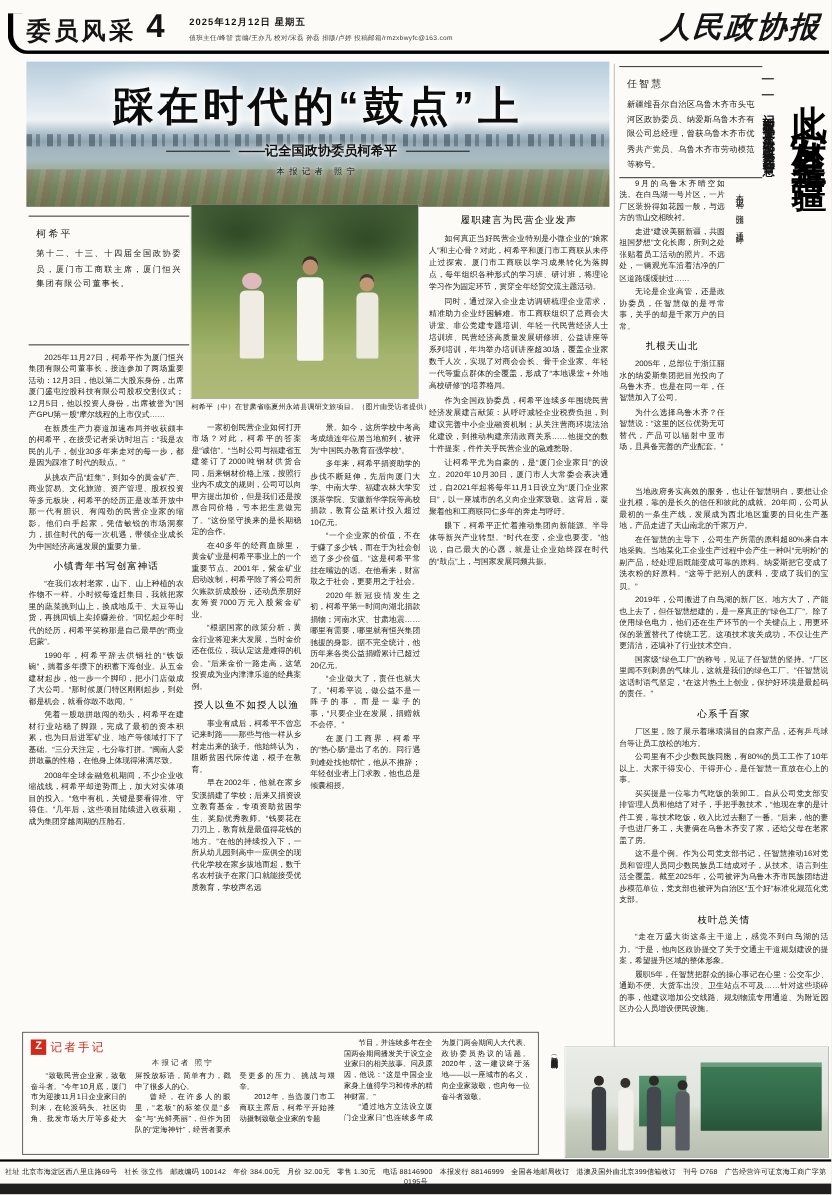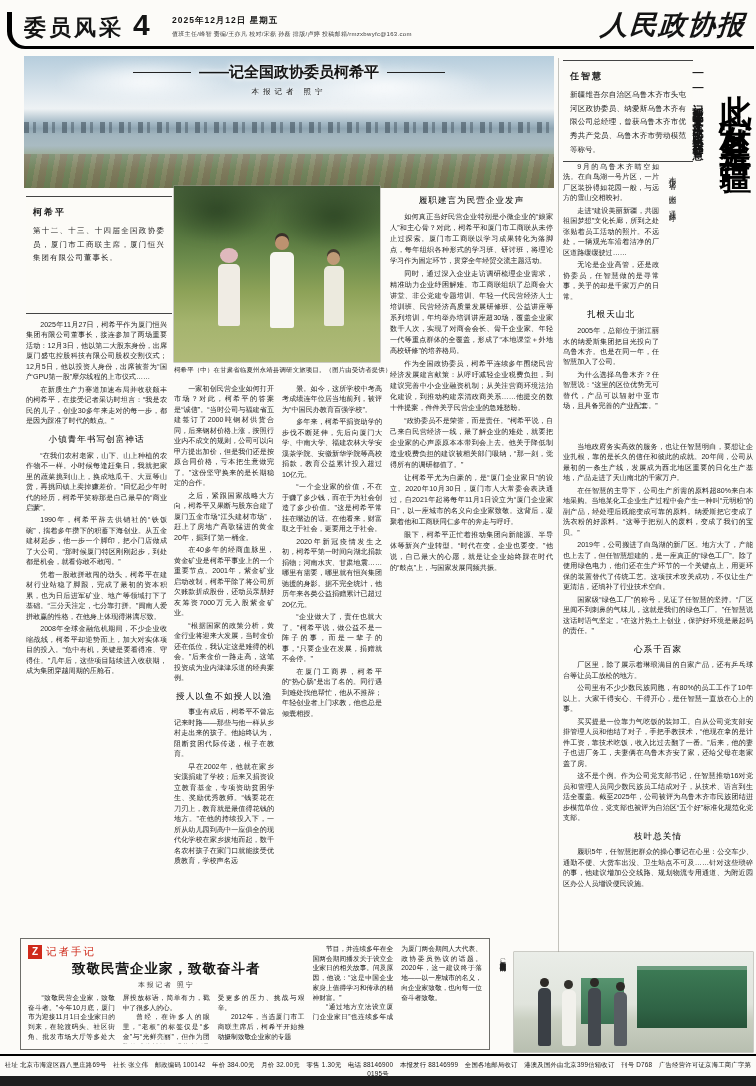--- a/index.html
+++ b/index.html
@@ -19,28 +19,28 @@
     background:linear-gradient(180deg,#b6cddc 0%,#dde7ee 28%,#eef2f4 40%,#a9bdc9 50%,#8fa5b2 55%,#a3b6bf 60%,#a9bbc2 68%,#9aab94 76%,#82926d 86%,#6d7e58 100%);}
   .cloud{position:absolute;width:180px;height:46px;border-radius:50%;filter:blur(6px);
          background:radial-gradient(ellipse,rgba(255,255,255,.95),rgba(255,255,255,0) 70%);}
   .skyline{position:absolute;left:0;right:0;top:50%;height:11px;opacity:.8;
     background:repeating-linear-gradient(90deg,rgba(58,74,86,.7) 0 5px,rgba(120,140,150,0) 5px 9px,rgba(58,74,86,.55) 9px 12px,rgba(120,140,150,0) 12px 19px);}
   .rooftops{position:absolute;left:0;right:0;bottom:0;height:26%;opacity:.75;
     background:repeating-linear-gradient(100deg,rgba(122,90,70,.55) 0 7px,rgba(92,112,70,.5) 7px 13px,rgba(142,122,92,.45) 13px 18px);}
   .banner-inner{position:relative;height:100%;display:flex;flex-direction:column;align-items:center;}
   .headline{margin-top:16px;font-size:37px;font-weight:900;letter-spacing:4px;color:#0c0c0c;
     text-shadow:0 0 5px rgba(255,255,255,.95),0 0 12px rgba(255,255,255,.9),2px 2px 7px rgba(255,255,255,.85);}
-  .subtitle-row{margin-top:7px;display:flex;align-items:center;gap:8px;font-size:15px;font-weight:700;
+  .subtitle-row{margin-top:7px;display:flex;align-items:center;gap:8px;font-size:12px;font-weight:700;
     text-shadow:0 0 4px #fff,0 0 8px #fff;}
   .subtitle-row .dash{width:58px;height:1.5px;background:#222;}
   .lead-byline{margin-top:5px;font-size:7.5px;letter-spacing:4px;text-shadow:0 0 4px #fff,0 0 8px #fff;}
   
   .bio{position:absolute;border-top:1.5px solid #444;border-bottom:1.5px solid #444;background:#fcfbf7;
        padding:7px 7px;font-size:7.5px;line-height:1.85;text-align:justify;color:#222;}
-  .bio .bio-name{font-size:9px;font-weight:700;letter-spacing:2px;display:block;margin-bottom:3px;}
+  .bio .bio-name{font-size:9px;font-weight:400;letter-spacing:2px;display:block;margin-bottom:3px;}
   .bio1{left:26px;top:196px;width:132px;height:102px;letter-spacing:1px;}
   .bio2{left:563px;top:60px;width:116px;height:86px;}
   
   .photo{position:absolute;overflow:hidden;box-shadow:0 0 0 .5px #9a9a92;}
   .photo1{left:174px;top:186px;width:206px;height:176px;
     background:linear-gradient(180deg,#435c37 0%,#56763f 26%,#6d8c4c 42%,#8da258 60%,#a5b46e 78%,#b0ba79 100%);}
   .bush{position:absolute;border-radius:50%;filter:blur(4px);background:radial-gradient(ellipse,rgba(30,52,26,.65),rgba(30,52,26,0) 70%);}
   .fig{position:absolute;border-radius:5px 5px 2px 2px;}
   .head{position:absolute;border-radius:50%;}
   .photo2{left:514px;top:952px;width:239px;height:100px;
@@ -99,20 +99,21 @@
   <div class="hdr-date">2025年12月12日 星期五</div>
   <div class="hdr-staff">值班主任/峰智  责编/王亦凡  校对/宋磊  孙磊  排版/卢婷  投稿邮箱/rmzxbwyfc@163.com</div>
   <div class="masthead">人民政协报</div>
 
   <div class="banner">
     <div class="cloud" style="left:30px;top:2px;"></div>
     <div class="cloud" style="right:60px;top:8px;width:220px;"></div>
     <div class="skyline"></div>
     <div class="rooftops"></div>
     <div class="banner-inner">
+      <div class="headline">踩在时代的“鼓点”上</div>
       <div class="subtitle-row">
         <span class="dash"></span>
         <span>——记全国政协委员柯希平</span>
         <span class="dash"></span>
       </div>
       <div class="lead-byline">本报记者 照宁</div>
     </div>
   </div>
 
   <div class="bio bio1">
@@ -128,62 +129,60 @@
     <div class="fig" style="left:96px;top:66px;width:24px;height:76px;background:#f7f6f1;"></div>
     <div class="head" style="left:101px;top:50px;width:14px;height:14px;background:#bd9270;box-shadow:0 -3px 0 #3a3029;"></div>
     <div class="fig" style="left:150px;top:80px;width:20px;height:60px;background:#eceade;"></div>
     <div class="head" style="left:153px;top:66px;width:13px;height:13px;background:#c09a77;box-shadow:0 -3px 0 #443a30;"></div>
   </div>
   <div class="caption caption1">柯希平（中）在甘肃省临夏州永靖县调研文旅项目。（图片由受访者提供）</div>
 
   <div class="col c1">
       <p class="para">2025年11月27日，柯希平作为厦门恒兴集团有限公司董事长，接连参加了两场重要活动：12月3日，他以第二大股东身份，出席厦门盛屯控股科技有限公司股权交割仪式；12月5日，他以投资人身份，出席被誉为“国产GPU第一股”摩尔线程的上市仪式……</p>
       <p class="para">在新质生产力赛道加速布局并收获颇丰的柯希平，在接受记者采访时坦言：“我是农民的儿子，创业30多年来走对的每一步，都是因为踩准了时代的鼓点。”</p>
+      <p class="para">从挑农产品“赶集”，到如今的黄金矿产、商业贸易、文化旅游、资产管理、股权投资等多元板块，柯希平的经历正是改革开放中那一代有胆识、有闯劲的民营企业家的缩影。他们白手起家，凭借敏锐的市场洞察力，抓住时代的每一次机遇，带领企业成长为中国经济高速发展的重要力量。</p>
       <p class="subhead">小镇青年书写创富神话</p>
       <p class="para">“在我们农村老家，山下、山上种植的农作物不一样。小时候每逢赶集日，我就把家里的蔬菜挑到山上，换成地瓜干、大豆等山货，再挑回镇上卖掉赚差价。”回忆起少年时代的经历，柯希平笑称那是自己最早的“商业启蒙”。</p>
       <p class="para">1990年，柯希平辞去供销社的“铁饭碗”，揣着多年攒下的积蓄下海创业。从五金建材起步，他一步一个脚印，把小门店做成了大公司。“那时候厦门特区刚刚起步，到处都是机会，就看你敢不敢闯。”</p>
       <p class="para">凭着一股敢拼敢闯的劲头，柯希平在建材行业站稳了脚跟，完成了最初的资本积累，也为日后进军矿业、地产等领域打下了基础。“三分天注定，七分靠打拼。”闽南人爱拼敢赢的性格，在他身上体现得淋漓尽致。</p>
       <p class="para">2008年全球金融危机期间，不少企业收缩战线，柯希平却逆势而上，加大对实体项目的投入。“危中有机，关键是要看得准、守得住。”几年后，这些项目陆续进入收获期，成为集团穿越周期的压舱石。</p>
     </div>
   <div class="col c2">
       <p class="para">一家初创民营企业如何打开市场？对此，柯希平的答案是“诚信”。“当时公司与福建省五建签订了2000吨钢材供货合同，后来钢材价格上涨，按照行业内不成文的规则，公司可以向甲方提出加价，但是我们还是按原合同价格，亏本把生意做完了。”这份坚守换来的是长期稳定的合作。</p>
-      <p class="para">之后，紧跟国家战略大方向，柯希平又果断与股东合建了厦门五金市场“江头建材市场”，赶上了房地产高歌猛进的黄金20年，掘到了第一桶金。</p>
       <p class="para">在40多年的经商血脉里，黄金矿业是柯希平事业上的一个重要节点。2001年，紫金矿业启动改制，柯希平除了将公司所欠账款折成股份，还动员亲朋好友筹资7000万元入股紫金矿业。</p>
       <p class="para">“根据国家的政策分析，黄金行业将迎来大发展，当时金价还在低位，我认定这是难得的机会。”后来金价一路走高，这笔投资成为业内津津乐道的经典案例。</p>
       <p class="subhead">授人以鱼不如授人以渔</p>
       <p class="para">事业有成后，柯希平不曾忘记来时路——那些与他一样从乡村走出来的孩子。他始终认为，阻断贫困代际传递，根子在教育。</p>
       <p class="para">早在2002年，他就在家乡安溪捐建了学校；后来又捐资设立教育基金，专项资助贫困学生、奖励优秀教师。“钱要花在刀刃上，教育就是最值得花钱的地方。”在他的持续投入下，一所从幼儿园到高中一应俱全的现代化学校在家乡拔地而起，数千名农村孩子在家门口就能接受优质教育，学校声名远</p>
     </div>
   <div class="col c3">
       <p class="para">景。如今，这所学校中考高考成绩连年位居当地前列，被评为“中国民办教育百强学校”。</p>
       <p class="para">多年来，柯希平捐资助学的步伐不断延伸，先后向厦门大学、中南大学、福建农林大学安溪茶学院、安徽新华学院等高校捐款，教育公益累计投入超过10亿元。</p>
       <p class="para">“一个企业家的价值，不在于赚了多少钱，而在于为社会创造了多少价值。”这是柯希平常挂在嘴边的话。在他看来，财富取之于社会，更要用之于社会。</p>
       <p class="para">2020年新冠疫情发生之初，柯希平第一时间向湖北捐款捐物；河南水灾、甘肃地震……哪里有需要，哪里就有恒兴集团驰援的身影。据不完全统计，他历年来各类公益捐赠累计已超过20亿元。</p>
       <p class="para">“企业做大了，责任也就大了。”柯希平说，做公益不是一阵子的事，而是一辈子的事，“只要企业在发展，捐赠就不会停。”</p>
       <p class="para">在厦门工商界，柯希平的“热心肠”是出了名的。同行遇到难处找他帮忙，他从不推辞；年轻创业者上门求教，他也总是倾囊相授。</p>
     </div>
   <div class="col c4">
       <p class="subhead">履职建言为民营企业发声</p>
       <p class="para">如何真正当好民营企业特别是小微企业的“娘家人”和主心骨？对此，柯希平和厦门市工商联从未停止过探索。厦门市工商联以学习成果转化为落脚点，每年组织各种形式的学习班、研讨班，将理论学习作为固定环节，贯穿全年经贸交流主题活动。</p>
       <p class="para">同时，通过深入企业走访调研梳理企业需求，精准助力企业纾困解难。市工商联组织了总商会大讲堂、非公党建专题培训、年轻一代民营经济人士培训班、民营经济高质量发展研修班、公益讲座等系列培训，年均举办培训讲座超30场，覆盖企业家数千人次，实现了对商会会长、骨干企业家、年轻一代等重点群体的全覆盖，形成了“本地课堂＋外地高校研修”的培养格局。</p>
       <p class="para">作为全国政协委员，柯希平连续多年围绕民营经济发展建言献策：从呼吁减轻企业税费负担，到建议完善中小企业融资机制；从关注营商环境法治化建设，到推动构建亲清政商关系……他提交的数十件提案，件件关乎民营企业的急难愁盼。</p>
-      <p class="para">“政协委员不是荣誉，而是责任。”柯希平说，自己来自民营经济一线，最了解企业的难处，就要把企业家的心声原原本本带到会上去。他关于降低制造业税费负担的建议被相关部门吸纳，“那一刻，觉得所有的调研都值了。”</p>
       <p class="para">让柯希平尤为自豪的，是“厦门企业家日”的设立。2020年10月30日，厦门市人大常委会表决通过，自2021年起将每年11月1日设立为“厦门企业家日”，以一座城市的名义向企业家致敬。这背后，凝聚着他和工商联同仁多年的奔走与呼吁。</p>
       <p class="para">眼下，柯希平正忙着推动集团向新能源、半导体等新兴产业转型。“时代在变，企业也要变。”他说，自己最大的心愿，就是让企业始终踩在时代的“鼓点”上，与国家发展同频共振。</p>
     </div>
 
   <div class="vsep"></div>
 
   <div class="notebook">
     <div class="nb-left">
       <div class="nb-tag">
         <span class="nb-logo">Z</span>
         <span class="nb-label">记者手记</span>
       </div>
-      <div class="nb-headline">致敬民营企业家，致敬奋斗者</div>
       <div class="nb-byline">本报记者 照宁</div>
       <div class="nb-body">
           <p class="para">“致敬民营企业家，致敬奋斗者。”今年10月底，厦门市为迎接11月1日企业家日的到来，在轮渡码头、社区街角、批发市场大厅等多处大屏投放标语，简单有力，戳中了很多人的心。</p>
           <p class="para">曾经，在许多人的眼里，“老板”的标签仅是“多金”与“光鲜亮丽”，但作为团队的“定海神针”，经营者要承受更多的压力、挑战与艰辛。</p>
           <p class="para">2012年，当选厦门市工商联主席后，柯希平开始推动摄制致敬企业家的专题</p>
         </div>
     </div>
     <div class="nb-right">
         <p class="para">节目，并连续多年在全国两会期间播发关于设立企业家日的相关故事。问及原因，他说：“这是中国企业家身上值得学习和传承的精神财富。”</p>
         <p class="para">“通过地方立法设立厦门企业家日”也连续多年成为厦门两会期间人大代表、政协委员热议的话题。2020年，这一建议终于落地——以一座城市的名义，向企业家致敬，也向每一位奋斗者致敬。</p>
@@ -209,20 +208,21 @@
       <p class="para">当地政府务实高效的服务，也让任智慧明白，要想让企业扎根，靠的是长久的信任和彼此的成就。20年间，公司从最初的一条生产线，发展成为西北地区重要的日化生产基地，产品走进了天山南北的千家万户。</p>
       <p class="para">在任智慧的主导下，公司生产所需的原料超80%来自本地采购。当地某化工企业生产过程中会产生一种叫“元明粉”的副产品，经处理后既能变成可靠的原料。纳爱斯把它变成了洗衣粉的好原料。“这等于把别人的废料，变成了我们的宝贝。”</p>
       <p class="para">2019年，公司搬进了白鸟湖的新厂区。地方大了，产能也上去了，但任智慧想建的，是一座真正的“绿色工厂”。除了使用绿色电力，他们还在生产环节的一个关键点上，用更环保的装置替代了传统工艺。这项技术攻关成功，不仅让生产更清洁，还填补了行业技术空白。</p>
       <p class="para">国家级“绿色工厂”的称号，见证了任智慧的坚持。“厂区里闻不到刺鼻的气味儿，这就是我们的绿色工厂。”任智慧说这话时语气坚定，“在这片热土上创业，保护好环境是最起码的责任。”</p>
       <p class="subhead">心系千百家</p>
       <p class="para">厂区里，除了展示着琳琅满目的自家产品，还有乒乓球台等让员工放松的地方。</p>
       <p class="para">公司里有不少少数民族同胞，有80%的员工工作了10年以上。大家干得安心、干得开心，是任智慧一直放在心上的事。</p>
       <p class="para">买买提是一位靠力气吃饭的装卸工。自从公司党支部安排管理人员和他结了对子，手把手教技术，“他现在拿的是计件工资，靠技术吃饭，收入比过去翻了一番。”后来，他的妻子也进厂务工，夫妻俩在乌鲁木齐安了家，还给父母在老家盖了房。</p>
       <p class="para">这不是个例。作为公司党支部书记，任智慧推动16对党员和管理人员同少数民族员工结成对子，从技术、语言到生活全覆盖。截至2025年，公司被评为乌鲁木齐市民族团结进步模范单位，党支部也被评为自治区“五个好”标准化规范化党支部。</p>
       <p class="subhead">枝叶总关情</p>
+      <p class="para">“走在万盛大街这条主干道上，感觉不到白鸟湖的活力。”于是，他向区政协提交了关于交通主干道规划建设的提案，希望提升区域的整体形象。</p>
       <p class="para">履职5年，任智慧把群众的操心事记在心里：公交车少、通勤不便、大货车出没、卫生站点不可及……针对这些琐碎的事，他建议增加公交线路、规划物流专用通道、为附近园区办公人员增设便民设施。</p>
     </div>
 
   <div class="caption caption2">任智慧（右）在公司生产车间察看产品情况。</div>
   <div class="photo photo2">
     <div class="machine"></div>
     <div class="machine2"></div>
     <div class="fig" style="left:24px;top:36px;width:13px;height:58px;background:#3a3f45;"></div>
     <div class="head" style="left:26px;top:26px;width:9px;height:9px;background:#2d2a26;"></div>
     <div class="fig" style="left:48px;top:38px;width:14px;height:56px;background:#f2f1ec;"></div>

